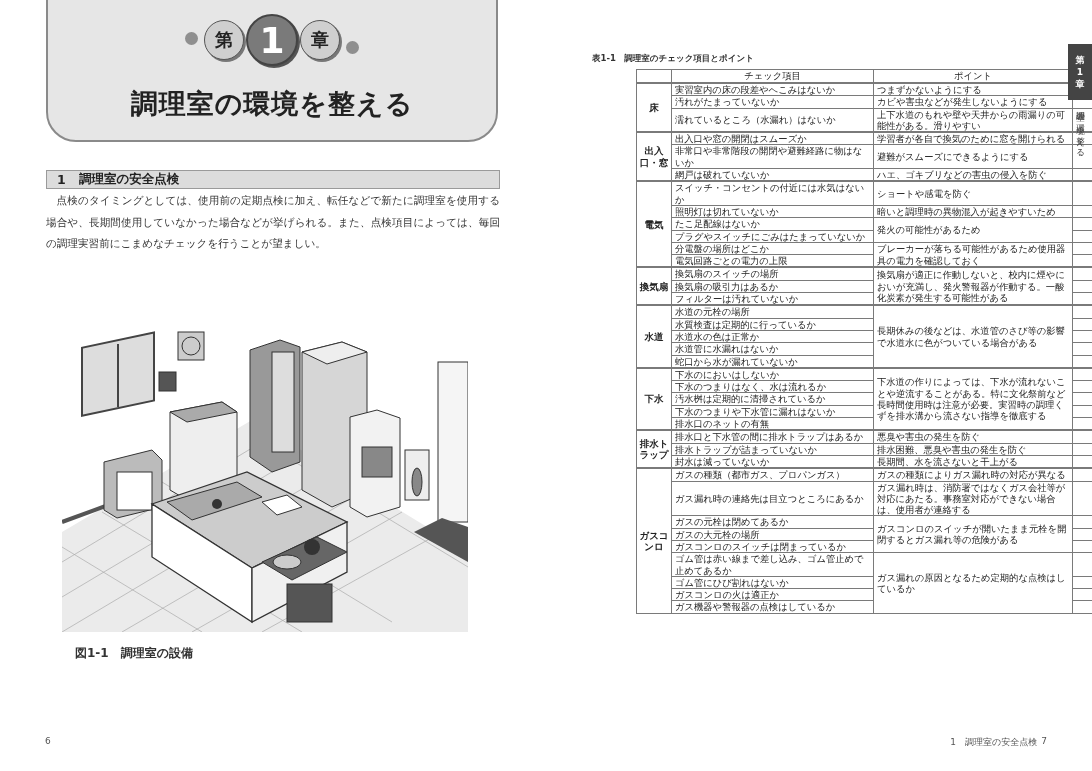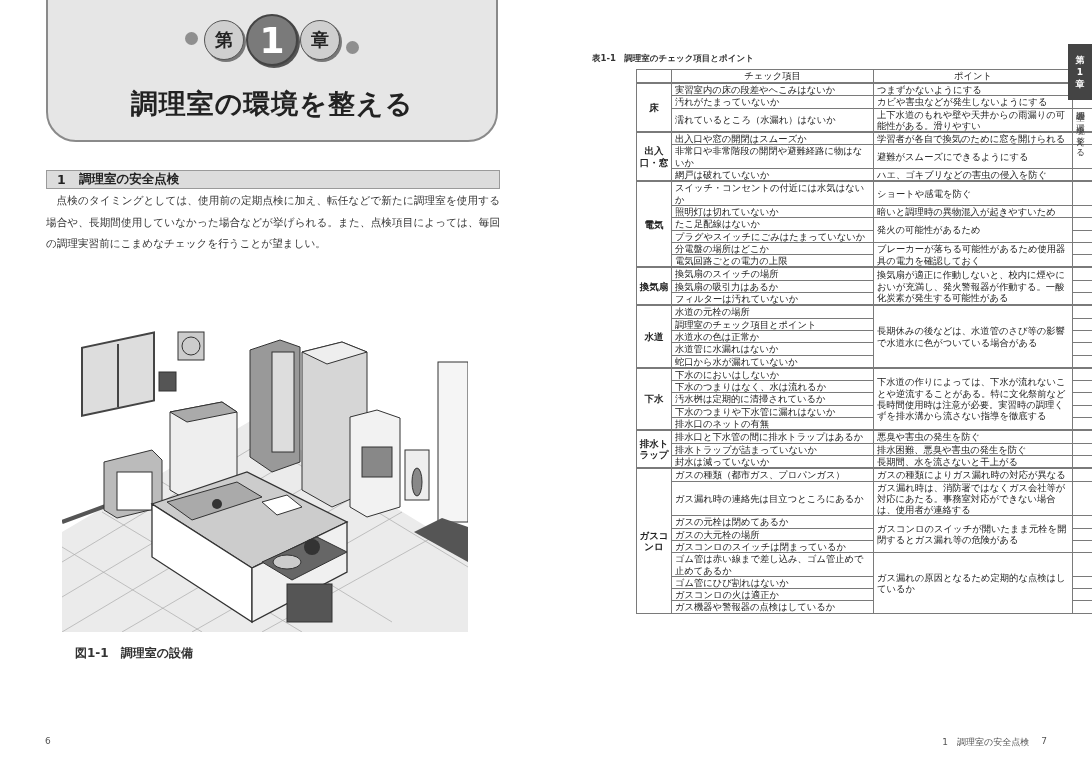--- a/index.html
+++ b/index.html
@@ -35,21 +35,21 @@
     font-size:10.6px; line-height:21.5px; color:#333; text-align:justify; }
   .body-text p { margin:0; text-indent:1em; }
   .para1 { top:190px; }
   .para3 { top:680px; }
 
   
   .figure { position:absolute; left:62px; top:322px; width:406px; height:310px; }
   .fig-caption { position:absolute; left:75px; top:645px; font-size:12px; font-weight:bold; color:#333; }
 
   .page-num-left { position:absolute; left:45px; top:736px; font-size:9px; color:#555; }
-  .footer-right { position:absolute; right:45px; top:736px; font-size:9px; color:#555; display:flex; gap:12px; }
+  .footer-right { position:absolute; right:45px; top:736px; font-size:9px; color:#555; display:flex; gap:4px; }
 
   
   .table-caption { position:absolute; left:46px; width:455px; top:53px; text-align:left; font-size:8.5px; font-weight:bold; color:#333; }
   table.check { position:absolute; left:46px; top:69px; width:456px; border-collapse:collapse;
     font-size:9.3px; color:#222; table-layout:fixed;margin-left:44px; }
   table.check td, table.check th { border:1px solid #7a7a7a; padding:0 3px; line-height:11.3px; vertical-align:middle; }
   table.check th { font-weight:normal; text-align:center; background:#fff; height:12px; }
   table.check td.cat { text-align:center; font-weight:bold; font-size:9.5px; padding:0; }
   table.check td.item { height:11.3px; }
   table.check td.chk { padding:0; }
@@ -257,21 +257,21 @@
         </tr>
       </tbody>
       <tbody class="group">
         <tr>
           <td class="cat" rowspan="5">水道</td>
           <td class="item">水道の元栓の場所</td>
           <td rowspan="5">長期休みの後などは、水道管のさび等の影響で水道水に色がついている場合がある</td>
           <td class="chk"></td>
         </tr>
         <tr>
-          <td class="item">調理室のチェック項目とポイント</td>
+          <td class="item">水質検査は定期的に行っているか</td>
           <td class="chk"></td>
         </tr>
         <tr>
           <td class="item">水道水の色は正常か</td>
           <td class="chk"></td>
         </tr>
         <tr>
           <td class="item">水道管に水漏れはないか</td>
           <td class="chk"></td>
         </tr>

